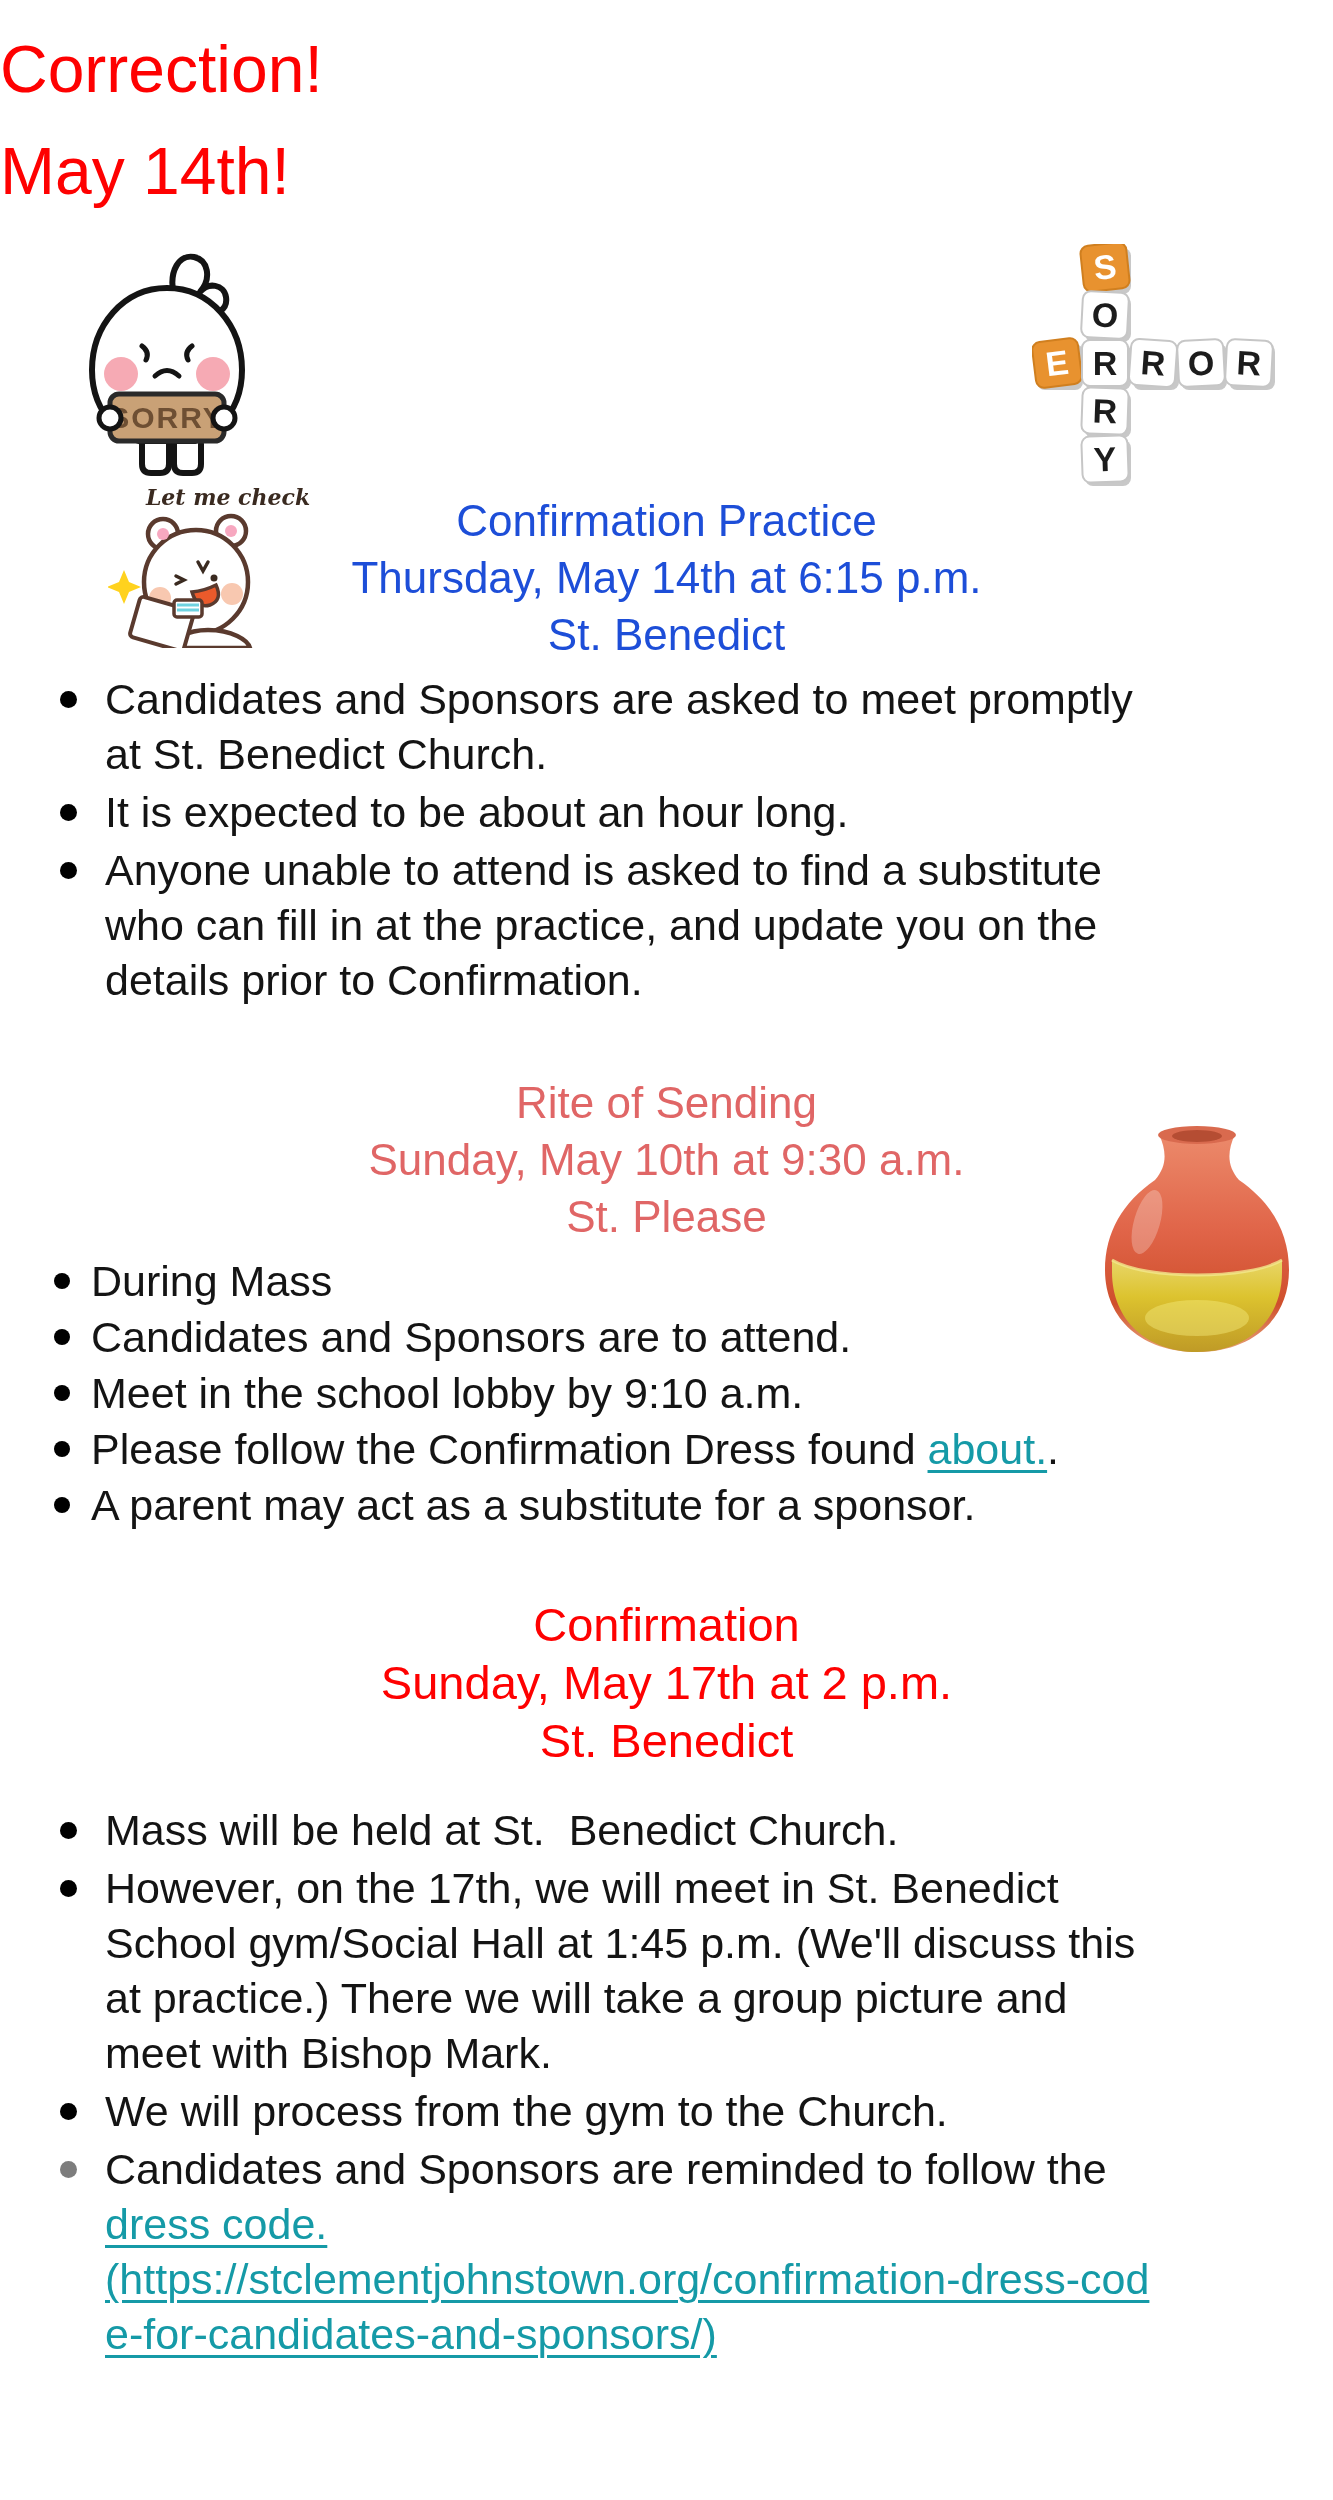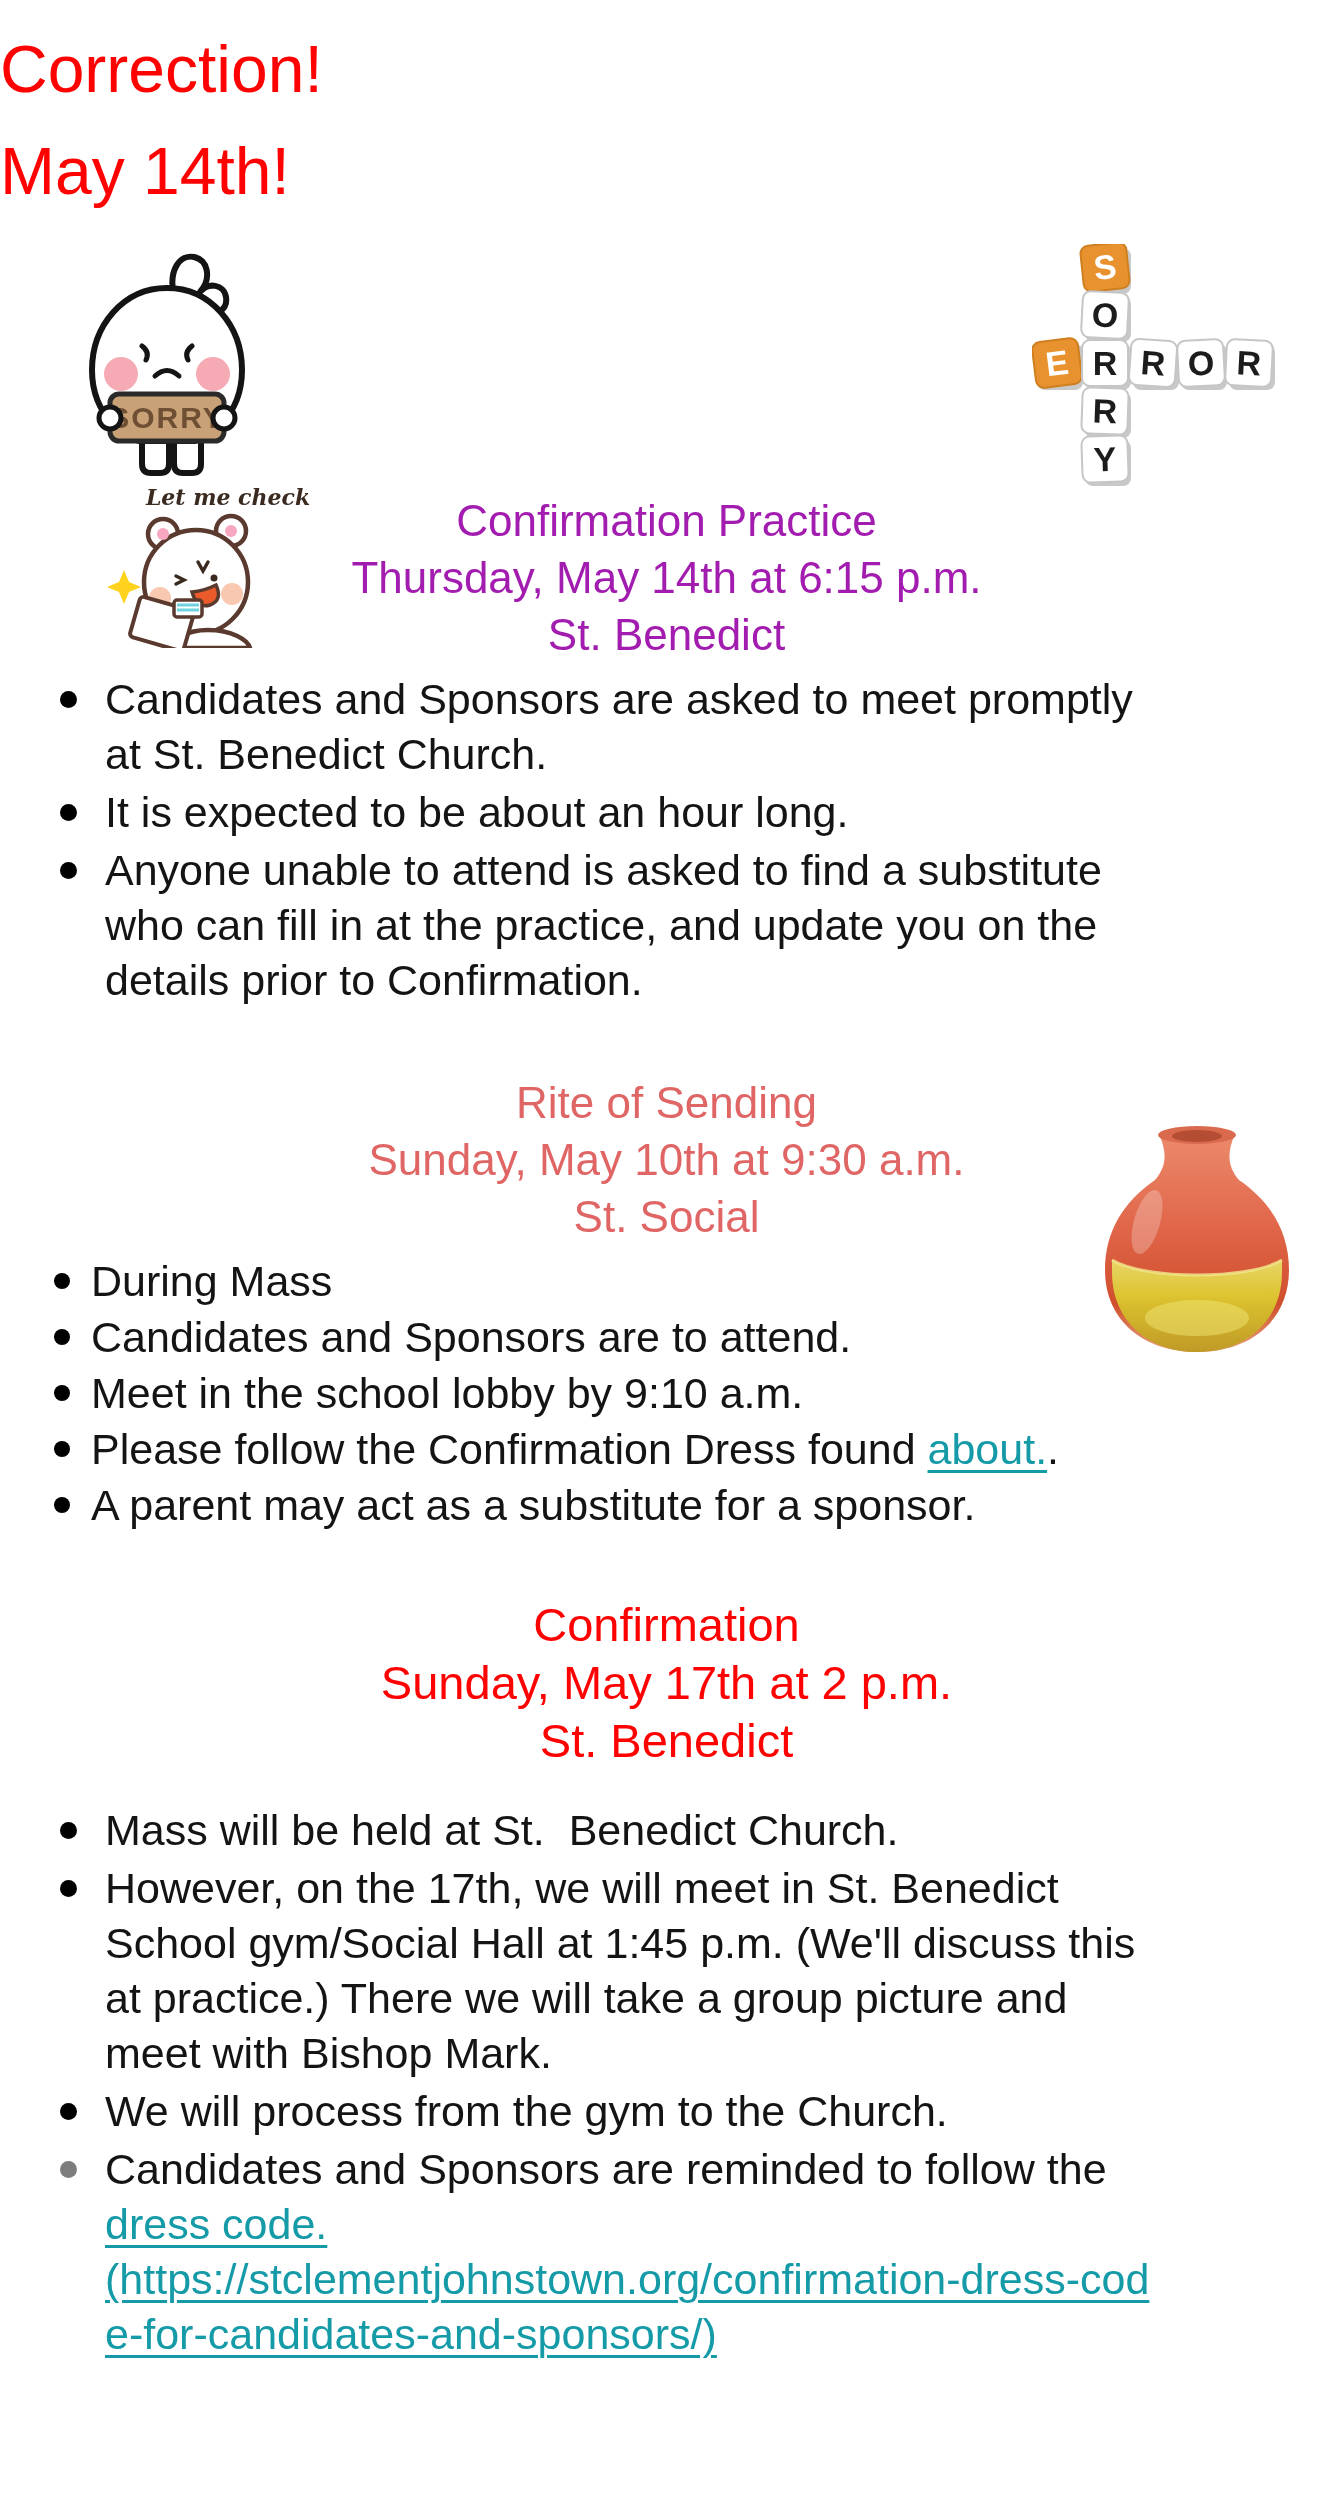--- a/index.html
+++ b/index.html
@@ -151,38 +151,38 @@
     <g transform="rotate(16 58 116)">
       <rect x="26" y="96" width="56" height="42" rx="4" fill="#ffffff" stroke="#5a3a2e" stroke-width="4"></rect>
     </g>
     <rect x="66" y="92" width="28" height="17" rx="3" fill="#ffffff" stroke="#5a3a2e" stroke-width="3.5"></rect>
     <g stroke="#6fd3e0" stroke-width="3">
       <line x1="69" y1="97" x2="91" y2="97"></line>
         <line x1="69" y1="102" x2="91" y2="102"></line>
     </g>
   </svg>
 
-  <div class="heading" id="heading-1" style="color: #a21caf; text-align: center;">
+  <div class="heading" id="heading-1" style="color: #1d4ed8; text-align: center;">
     <div>Confirmation Practice</div>
     <div>Thursday, May 14th at 6:15 p.m.</div>
     <div>St. Benedict</div>
   </div>
   <ul class="list" id="list-1">
       <li><span>Candidates and Sponsors are asked to meet promptly
 at St. Benedict </span><span class="bold">Church</span><span>.</span></li>
       <li><span>It is expected to be about an hour long.</span></li>
       <li><span>Anyone unable to attend is asked to find a substitute
 who can fill in at the practice, and update you on the
 details prior to Confirmation.</span></li>
     </ul>
 
   <div class="heading" id="heading-2" style="color: rgb(224, 102, 102);">
     <div>Rite of Sending</div>
     <div>Sunday, May 10th at 9:30 a.m.</div>
-    <div>St. Social</div>
+    <div>St. Please</div>
   </div>
   <ul class="list tight" id="list-2">
       <li><span>During Mass</span></li>
       <li><span>Candidates and Sponsors are to attend.</span></li>
       <li><span>Meet in the school lobby by 9:10 a.m.</span></li>
       <li><span>Please follow the Confirmation Dress found </span><a class="link" href="#">about.</a><span>.</span></li>
       <li><span>A parent may act as a substitute for a sponsor.</span></li>
     </ul>
 
   <svg id="vase-image" class="sticker" width="225" height="240" viewBox="0 0 225 240">

